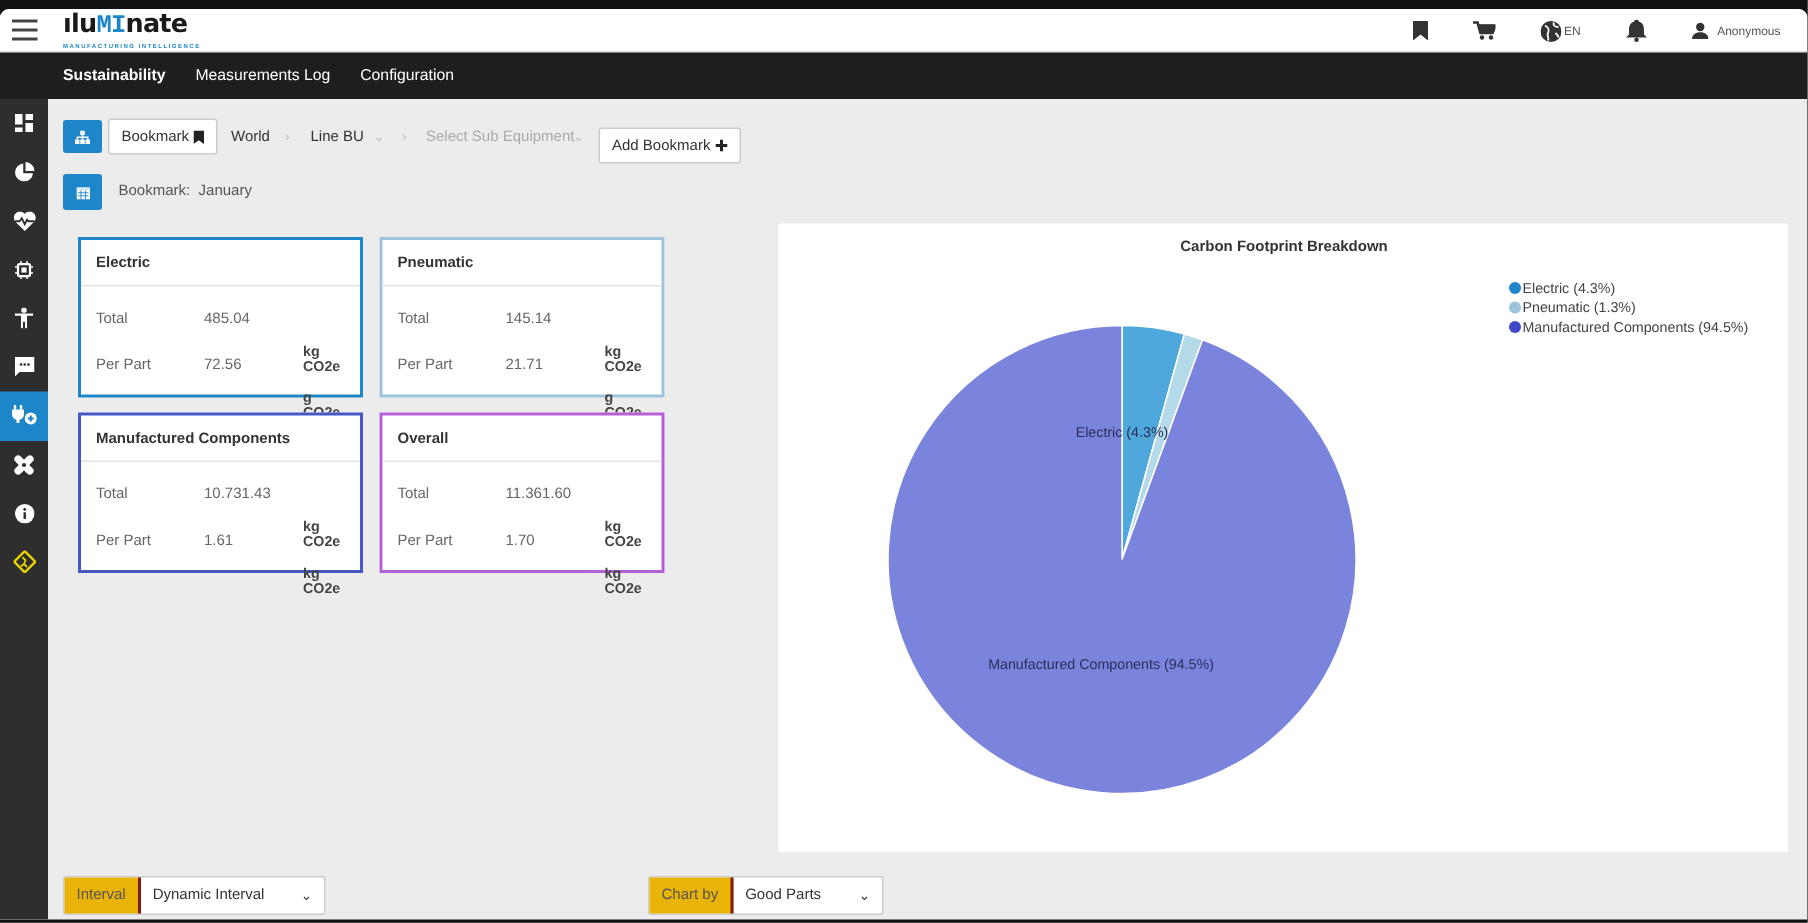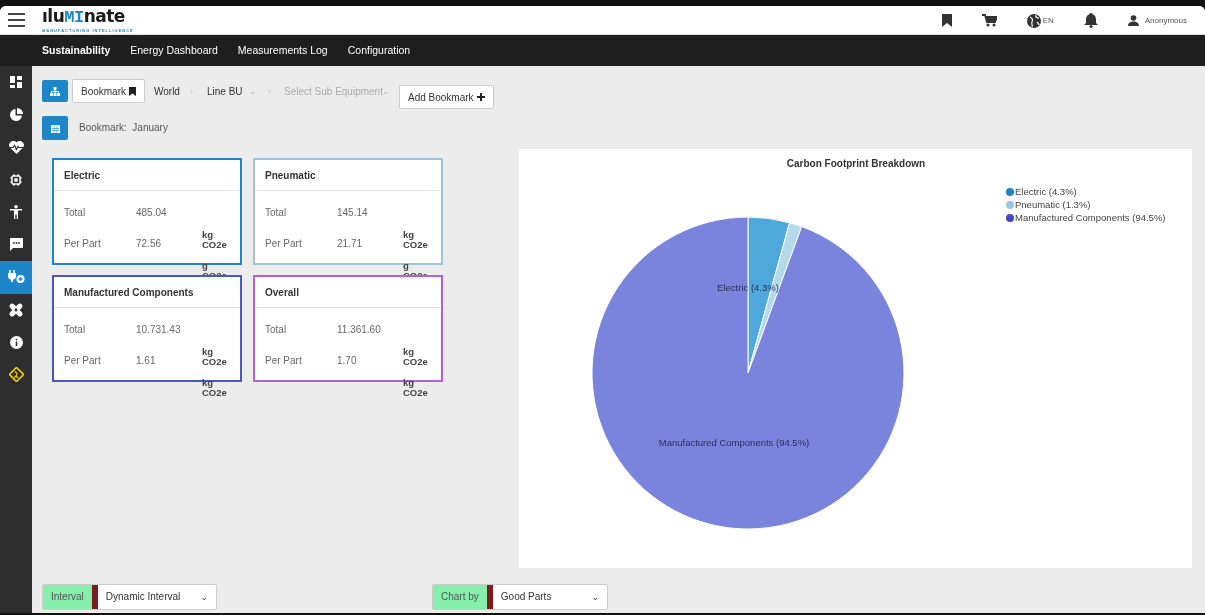--- a/index.html
+++ b/index.html
@@ -48,21 +48,21 @@
   .card-row .lbl { position: absolute; left: 0; top: 8px; }
   .card-row .val { position: absolute; left: 72px; top: 8px; color: #666; }
   .card-row .unit { position: absolute; left: 138px; top: 0; line-height: 10px; font-size: 9.5px; font-weight: bold; color: #444; margin-top: 31px; }
 
   
   .chart-panel { position: absolute; left: 519px; top: 143px; width: 673px; height: 419px; background: #fff; }
   .chart-panel svg { position: absolute; left: 0; top: 0; }
 
   
   .ctrl { position: absolute; top: 578px; height: 26px; display: flex; border: 1px solid #ccc; border-radius: 2px; background: #fff; }
-  .ctrl-label { background: #86efac; border-right: 6px solid #7f1d1d; padding: 0 8px; line-height: 24px; font-size: 10px; color: #555; }
+  .ctrl-label { background: #eab308; border-right: 2px solid #7f1d1d; padding: 0 8px; line-height: 24px; font-size: 10px; color: #555; }
   .ctrl-select { position: relative; line-height: 24px; padding: 0 8px; font-size: 10px; color: #333; cursor: pointer; }
   .ctrl-select .chev { position: absolute; right: 8px; top: 0; font-size: 9px; }
 </style>
 </head>
 <body>
 
 <div class="frame">
 
   <div class="topbar">
     <div class="hamburger">
@@ -107,21 +107,20 @@
             <path d="M0 11c0-3 2.5-4.5 5.5-4.5S11 8 11 11z" fill="#333"></path>
           </svg>
         <span class="user-label" style="margin-left:6px">Anonymous</span>
       </div>
     </div>
   </div>
 
   <div class="navbar">
     <div class="nav-tabs">
       <div class="nav-tab brand">Sustainability</div>
-      <div class="nav-tab">Energy Dashboard</div>
       <div class="nav-tab">Measurements Log</div>
       <div class="nav-tab">Configuration</div>
     </div>
   </div>
 
   <div class="sidebar">
     <div class="side-item">
       <svg width="12" height="12" viewBox="0 0 12 12">
           <rect x="0" y="0" width="5" height="7" fill="#fff"></rect>
           <rect x="7" y="0" width="5" height="4" fill="#fff"></rect>
@@ -312,21 +311,21 @@
     </svg>
   </div>
 
   <div class="ctrl" style="left:42px; width:175px;">
     <div class="ctrl-label">Interval</div>
     <div class="ctrl-select" style="flex:1;">
       <span>Dynamic Interval</span>
       <span class="chev">⌄</span>
     </div>
   </div>
-  <div class="ctrl" style="left:432px; width:176px;">
+  <div class="ctrl" style="left:432px; width:157px;">
     <div class="ctrl-label">Chart by</div>
     <div class="ctrl-select" style="flex:1;">
       <span>Good Parts</span>
       <span class="chev">⌄</span>
     </div>
   </div>
 
 </div>
 
 </body></html>

